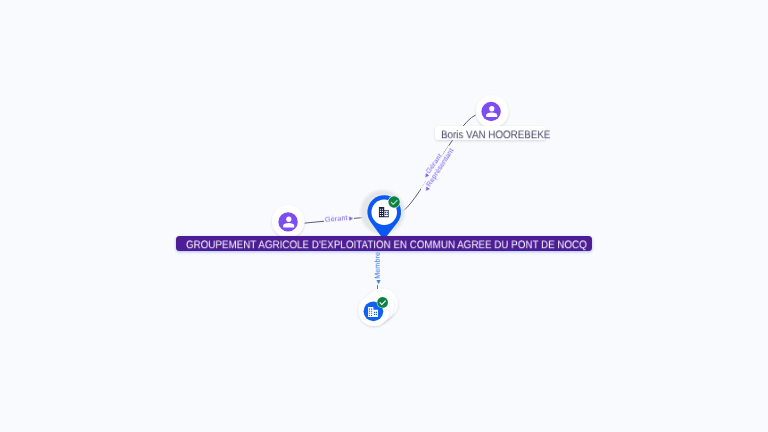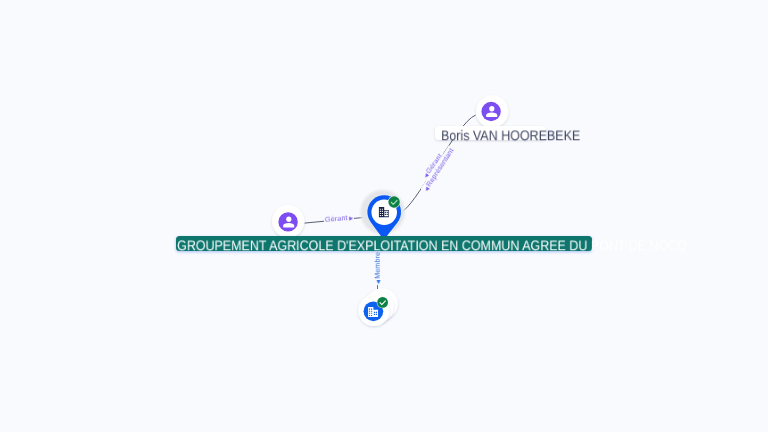--- a/index.html
+++ b/index.html
@@ -10,27 +10,27 @@
   svg.layer{position:absolute;left:0;top:0;width:768px;height:432px;overflow:visible;}
 
   .edge-label{position:absolute;font-size:7.2px;white-space:nowrap;transform-origin:50% 50%;letter-spacing:0.1px;
      background:#f9fafd;padding:0 1px;line-height:9px;will-change:transform;}
   .edge-label.purple{color:#7b5ceb;}
   .edge-label.blue{color:#2f6fdb;}
   .edge-label .ar{font-size:5.2px;vertical-align:0.5px;letter-spacing:0;}
   .edge-label .ar.before{margin-right:1.2px;}
   .edge-label .ar.after{margin-left:1.6px;}
 
-  .node-label{position:absolute;white-space:nowrap;font-size:14px;
+  .node-label{position:absolute;white-space:nowrap;font-size:11px;
     border-radius:3.5px;line-height:14.8px;height:14.8px;box-sizing:border-box;
     -webkit-font-smoothing:antialiased;}
   .node-label > span{display:inline-block;transform:scaleX(0.892) translateY(2.2px);transform-origin:0 50%;will-change:transform;}
   .node-label.light{background:#ffffff;color:#3e4460;padding:0 6px;
      box-shadow:0 1px 2.5px rgba(40,50,90,0.16);}
-  .node-label.selected{background:#0f766e;color:#ffffff;padding:0 1px;
+  .node-label.selected{background:#4c1d95;color:#ffffff;padding:0 10px;
      box-shadow:0 1px 3px rgba(10,80,230,0.35);}
 </style>
 </head>
 <body>
 
 <div id="stage">
 
   <svg class="layer" viewBox="0 0 768 432">
     <defs>
       <filter id="softshadow" x="-60%" y="-60%" width="220%" height="220%">

